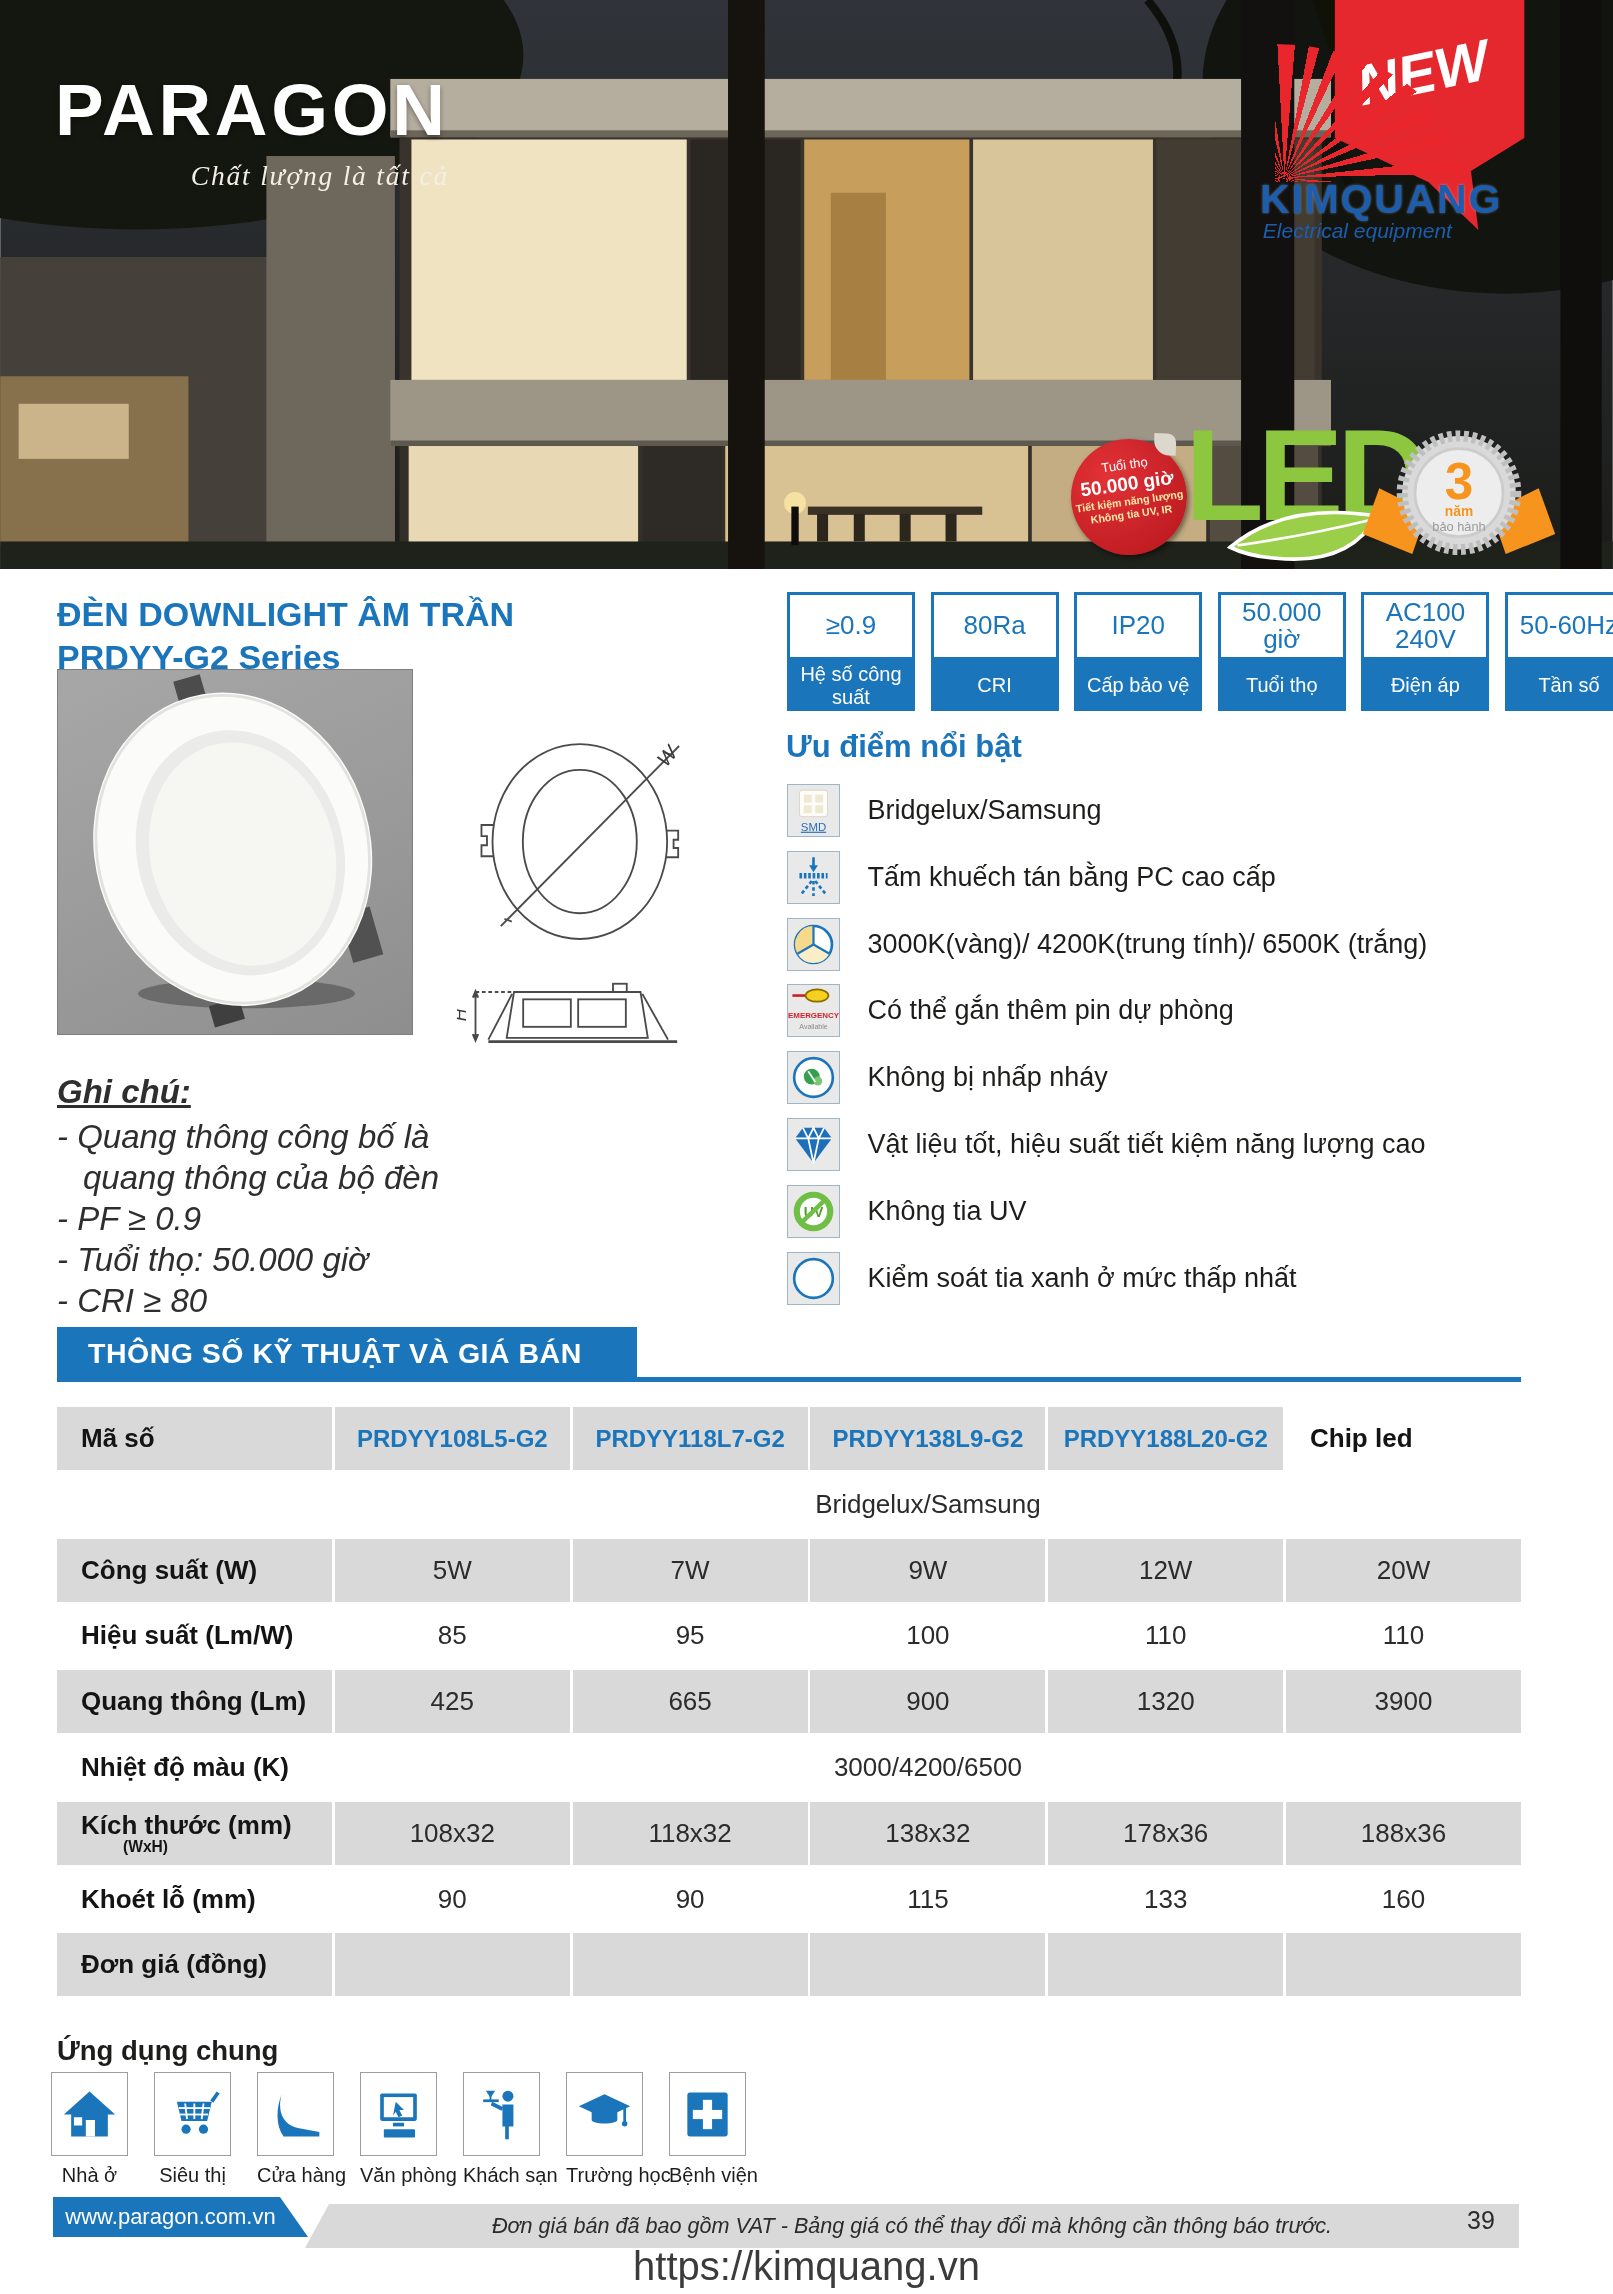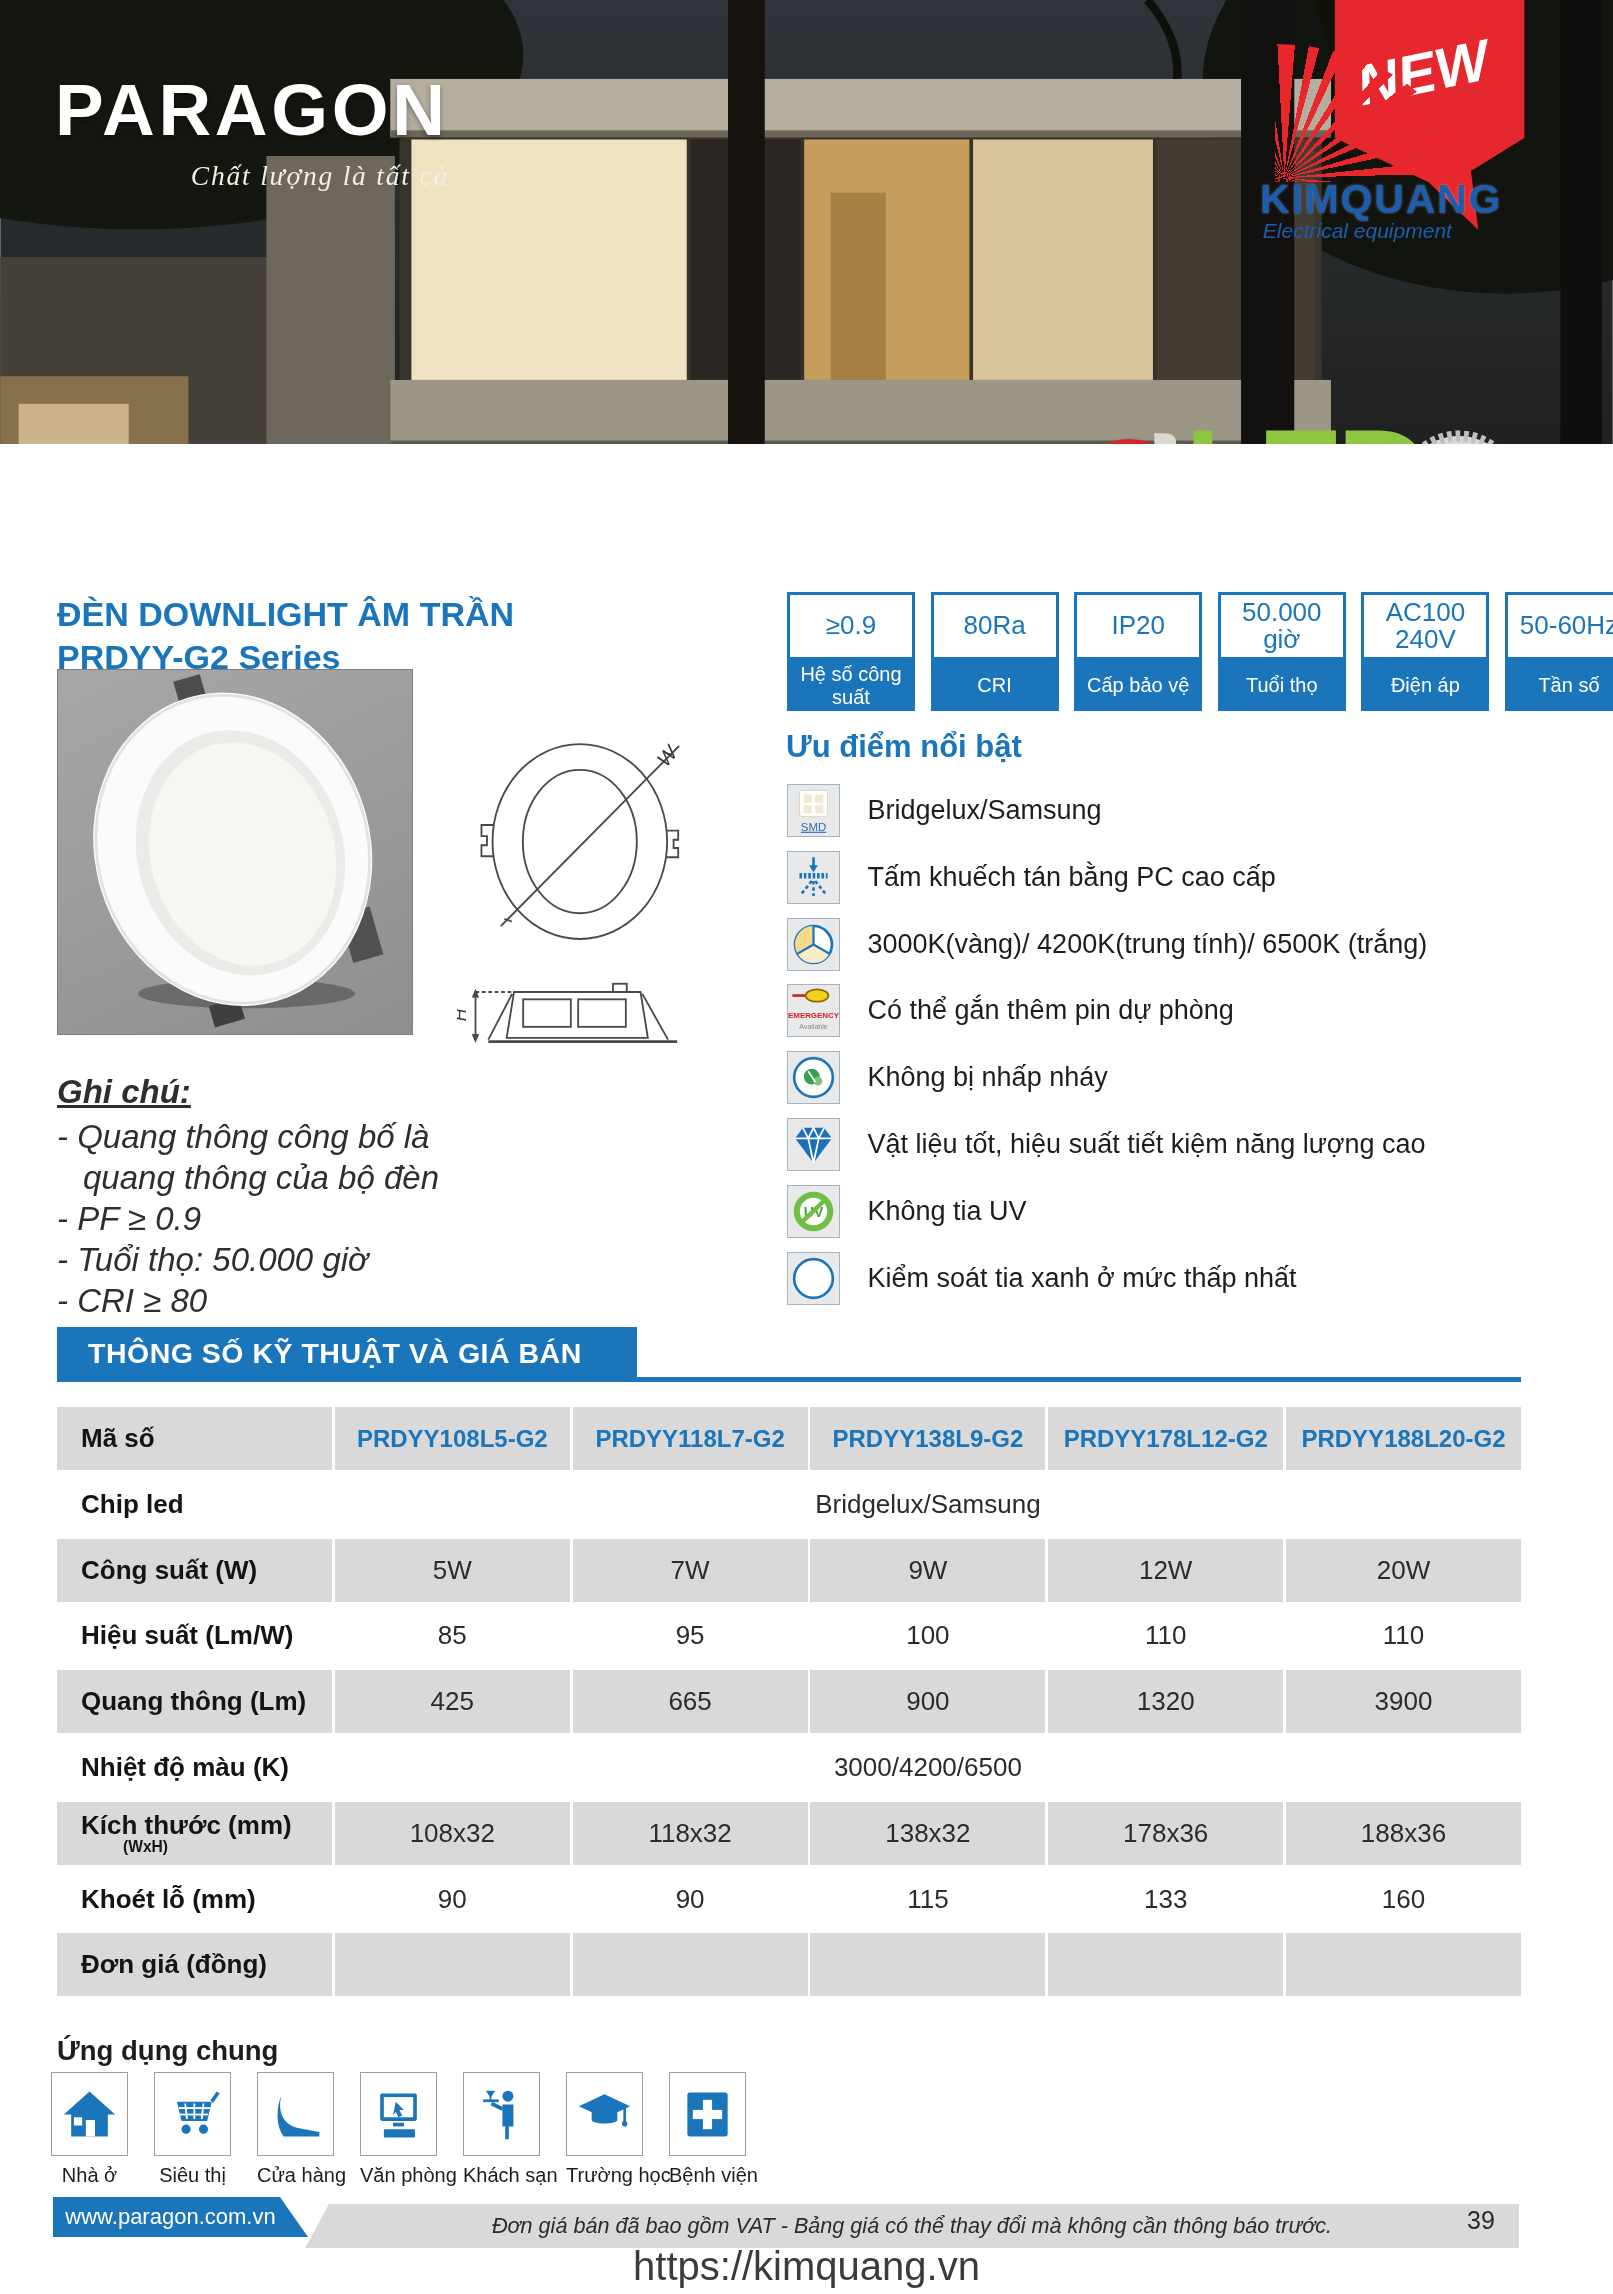--- a/index.html
+++ b/index.html
@@ -1,20 +1,20 @@
 <!DOCTYPE html>
 <html style="font-size:14.7px"><head>
 <meta charset="utf-8">
 <style>
   html,body{margin:0;padding:0;background:#ffffff;}
   .page{position:relative;width:1613px;height:2295px;background:#fff;overflow:hidden;
         font-family:"Liberation Sans","DejaVu Sans",sans-serif;color:#222;}
 
   
-  .hero{position:absolute;left:0;top:0;width:1613px;height:444px;overflow:hidden;}
+  .hero{position:absolute;left:0;top:0;width:1613px;height:569px;overflow:hidden;}
   .hero .scene{position:absolute;left:0;top:0;}
   .paragon{position:absolute;left:55px;top:68px;font-size:73px;font-weight:bold;color:#fff;
            letter-spacing:3.7px;text-shadow:0 1.8px 5.5px rgba(0,0,0,.4);}
   .tagline{position:absolute;left:129px;top:160px;width:320px;text-align:right;
            font-family:"Liberation Serif","DejaVu Serif",serif;font-style:italic;
            font-size:27.5px;color:#f3efe6;letter-spacing:1.8px;}
   .new-badge{position:absolute;left:1333px;top:0;}
   .kimquang{position:absolute;left:1260px;top:44px;width:285px;height:193px;}
   .kq-fan{position:absolute;left:14.7px;top:0;width:188px;height:138px;border-radius:0 100% 0 0;
           background:repeating-conic-gradient(from 0deg at 5% 97%,#e8262c 0deg 4.5deg,rgba(0,0,0,0) 4.5deg 10.5deg);}
@@ -390,21 +390,20 @@
 
   <div class="banner">THÔNG SỐ KỸ THUẬT VÀ GIÁ BÁN</div>
   <div class="banner-line"></div>
 
   <div class="table">
 
     <div class="cell lab g">Mã số</div>
     <div class="cell g code">PRDYY108L5-G2</div>
     <div class="cell g code">PRDYY118L7-G2</div>
     <div class="cell g code">PRDYY138L9-G2</div>
-    <div class="cell g code">PRDYY178L12-G2</div>
     <div class="cell g code">PRDYY188L20-G2</div>
 
     <div class="cell lab w">Chip led</div>
     <div class="cell w span5">Bridgelux/Samsung</div>
 
     <div class="cell lab g">Công suất (W)</div>
     <div class="cell g">5W</div>
     <div class="cell g">7W</div>
     <div class="cell g">9W</div>
     <div class="cell g">12W</div>

